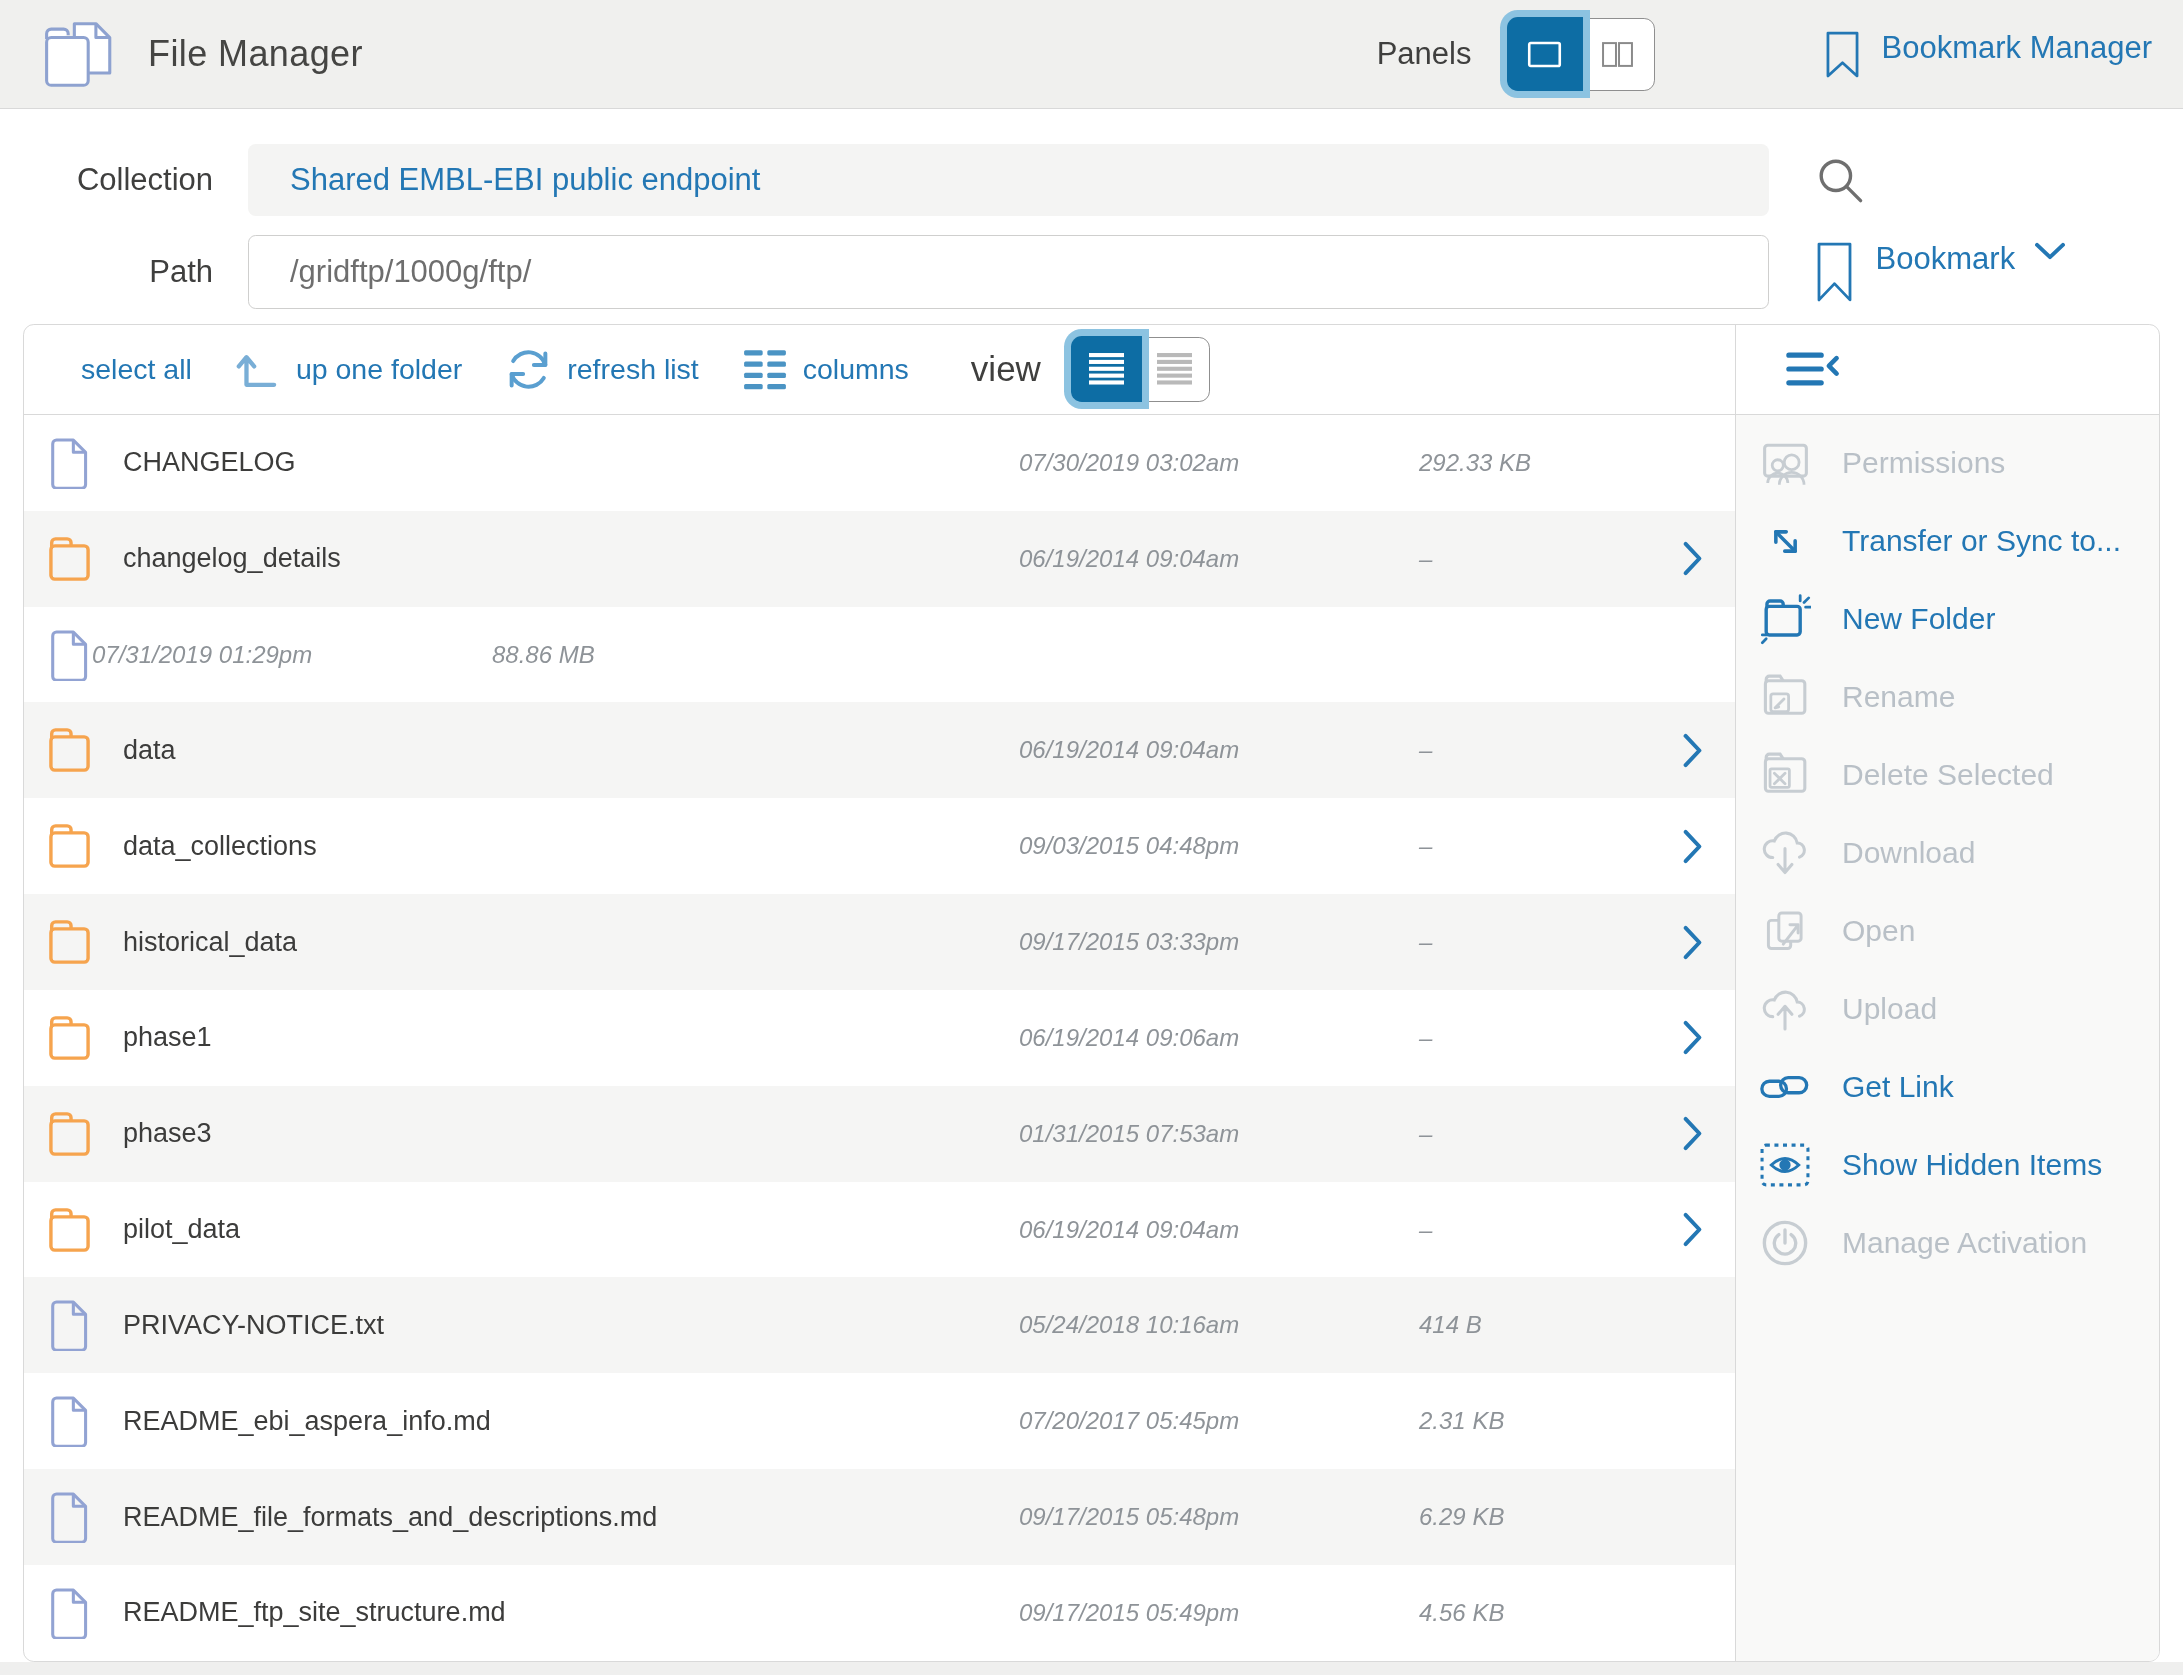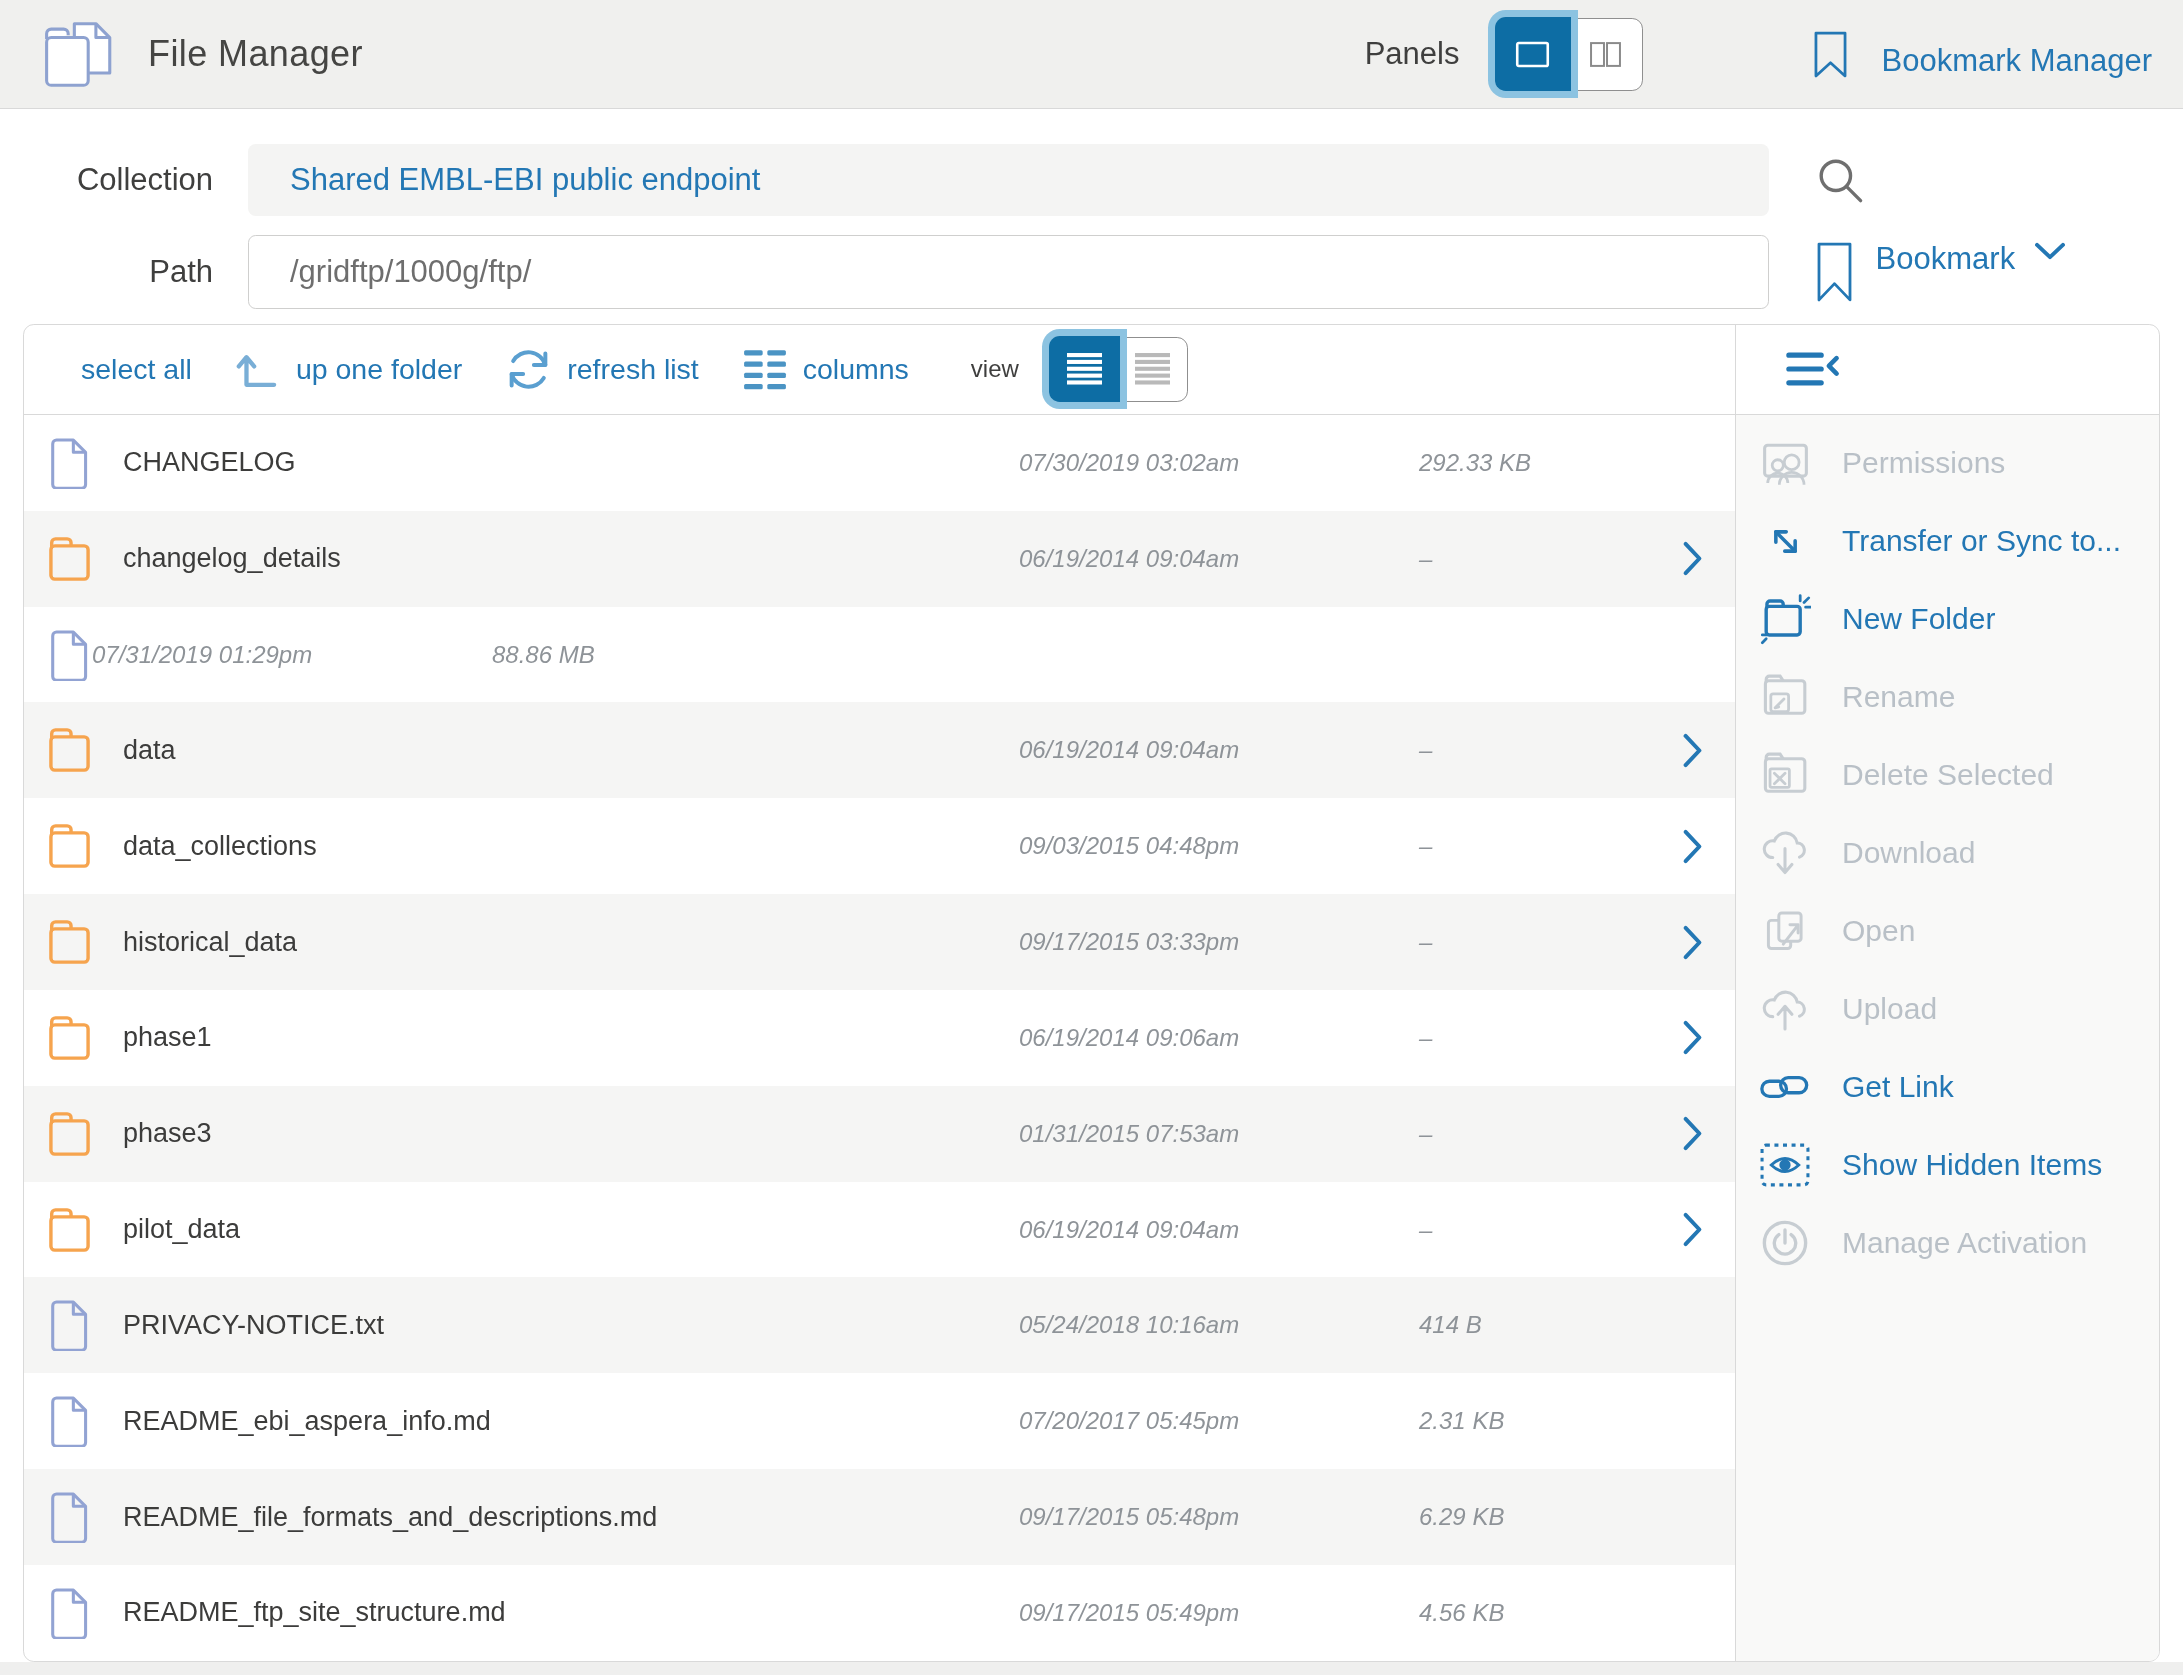--- a/index.html
+++ b/index.html
@@ -21,21 +21,21 @@
   .app-title{font-size:36px;color:#454543;margin-left:29px;letter-spacing:0.4px;}
   .panels-group{margin-left:auto;display:flex;align-items:center;gap:13px;}
   .panels-label{font-size:31px;color:var(--darkText);margin-right:23px;}
   .toggle{position:relative;display:flex;background:#fff;border:1.5px solid #8f8f8f;border-radius:10.8px;}
   .toggle .tbtn{width:73px;height:71px;border:none;background:transparent;display:flex;
     align-items:center;justify-content:center;padding:0;border-radius:10.8px;cursor:pointer;}
   .toggle .tbtn.active{background:var(--activeBlue);margin:-1.5px;width:76px;height:74px;
     border-radius:10.8px 0 0 10.8px;box-shadow:0 0 0 7px var(--halo);z-index:1;}
   .toggle.small .tbtn{width:68px;height:63px;}
   .toggle.small .tbtn.active{width:71px;height:66px;}
-  .bm-manager{margin-left:169px;display:flex;align-items:flex-end;cursor:pointer;gap:12px;}
+  .bm-manager{margin-left:169px;display:flex;align-items:flex-start;cursor:pointer;}
   .bm-manager .bm-label{font-size:31px;color:var(--linkBlue);margin-left:20px;}
 
   
   .main{background:#fff;height:1553px;box-sizing:border-box;}
   .field-row{display:flex;align-items:center;}
   .collection-row{padding-top:35px;}
   .path-row{padding-top:18.5px;}
   .flabel{width:169px;flex:none;text-align:right;font-size:31px;color:var(--darkText);margin-left:44px;}
   .collection-box{margin-left:35px;width:1521px;height:72px;box-sizing:border-box;background:#f4f4f3;
     border-radius:7.7px;display:flex;align-items:center;padding:0 42px;font-size:31px;
@@ -50,21 +50,21 @@
   
   .panel{margin:15.4px 23px 0;height:1338px;box-sizing:border-box;border:0.8px solid var(--border);
     border-radius:10.8px;background:#fff;display:grid;grid-template-columns:1fr 424px;
     grid-template-rows:90px 1fr;overflow:hidden;}
   .toolbar{grid-column:1;grid-row:1;border-bottom:0.8px solid var(--border);display:flex;
     align-items:center;padding:0 15.4px 0 57px;box-sizing:border-box;}
   .tool-btn{display:inline-flex;align-items:center;background:none;border:none;padding:0;
     font-size:28.5px;color:var(--linkBlue);font-family:"Liberation Sans",sans-serif;cursor:pointer;}
   .tool-btn .ticon{margin-right:14px;display:flex;}
   .ml{margin-left:42px;}
-  .view-label{font-size:24px;color:var(--darkText);margin-left:62px;margin-right:31px;}
+  .view-label{font-size:35px;color:var(--darkText);margin-left:62px;margin-right:31px;}
   .sidebar-head{grid-column:2;grid-row:1;border-left:0.8px solid var(--border);
     border-bottom:0.8px solid var(--border);display:flex;align-items:center;padding-left:48px;}
   .collapse-btn{background:none;border:none;padding:0;cursor:pointer;}
 
   
   .file-list{grid-column:1;grid-row:2;display:flex;flex-direction:column;}
   .file-row{flex:1;display:flex;align-items:center;padding:0 23px;box-sizing:border-box;cursor:pointer;}
   .file-row.alt{background:var(--altRow);}
   .cell-icon{width:45px;flex:none;display:flex;align-items:center;}
   .cell-name{flex:1;margin-left:31px;font-size:27px;color:#3c3c3b;white-space:nowrap;overflow:hidden;}

